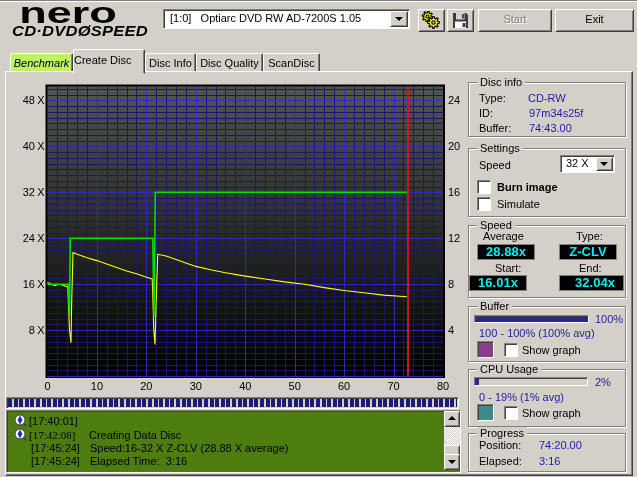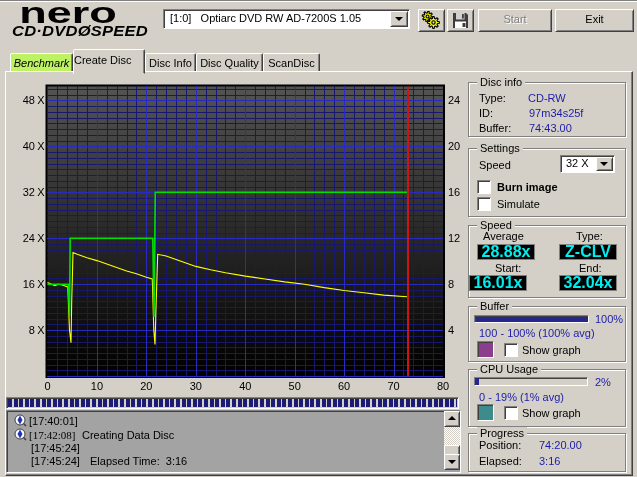--- a/index.html
+++ b/index.html
@@ -7,21 +7,21 @@
        font-family:"Liberation Sans",sans-serif;font-size:11px;color:#000;}
   .abs{position:absolute;}
   .raised{background:#d4d0c8;border:1px solid;border-color:#ffffff #404040 #404040 #ffffff;
           box-shadow:inset 1px 1px 0 #d4d0c8, inset -1px -1px 0 #808080;}
   .sunken{border:1px solid;border-color:#808080 #ffffff #ffffff #808080;
           box-shadow:inset 1px 1px 0 #404040;}
   .group{border:1px solid #808080;box-shadow:1px 1px 0 #ffffff, inset 1px 1px 0 #ffffff;}
   .glabel{position:absolute;top:-7px;left:8px;background:#d4d0c8;padding:0 3px;line-height:13px;}
   .blue{color:#1c1ca8;}
   .cyanbox{position:absolute;background:#000;border:1px solid #808080;color:#00eeee;
-           font-weight:bold;font-size:16px;text-align:center;}
+           font-weight:bold;font-size:13px;text-align:center;}
   .cb{position:absolute;width:12px;height:12px;background:#fff;border:1px solid;
       border-color:#808080 #ffffff #ffffff #808080;box-shadow:inset 1px 1px 0 #404040;}
 </style>
 </head>
 <body>
 
 <div class="abs" style="left:0;top:0;width:637px;height:1px;background:#808080;"></div>
 <div class="abs" style="left:0;top:1px;width:637px;height:1px;background:#ffffff;"></div>
 
 <div class="abs" style="left:18px;top:-4px;width:100px;text-align:center;font-weight:bold;font-size:30px;letter-spacing:0px;transform:scaleX(1.5);transform-origin:50% 0;">nero</div>
@@ -137,21 +137,21 @@
 
 <div class="abs group" style="left:468px;top:225px;width:156px;height:71px;z-index:3;">
   <div class="glabel">Speed</div>
   <div class="abs" style="left:14px;top:4px;">Average</div>
   <div class="abs" style="left:107px;top:4px;">Type:</div>
   <div class="cyanbox" style="left:8px;top:18px;width:56px;height:14px;line-height:14px;">28.88x</div>
   <div class="cyanbox" style="left:90px;top:18px;width:56px;height:14px;line-height:14px;">Z-CLV</div>
   <div class="abs" style="left:26px;top:36px;">Start:</div>
   <div class="abs" style="left:110px;top:36px;">End:</div>
   <div class="cyanbox" style="left:0;top:49px;width:56px;height:14px;line-height:14px;">16.01x</div>
-  <div class="cyanbox" style="left:90px;top:49px;width:56px;height:14px;line-height:14px;">32.04x</div>
+  <div class="cyanbox" style="left:90px;top:49px;width:56px;height:14px;line-height:14px;padding-left:7px;">32.04x</div>
 </div>
 
 <div class="abs group" style="left:468px;top:306px;width:156px;height:54px;z-index:3;">
   <div class="glabel">Buffer</div>
   <div class="abs sunken" style="left:5px;top:8px;width:113px;height:6px;background:#26268e;"></div>
   <div class="abs blue" style="left:126px;top:6px;">100%</div>
   <div class="abs blue" style="left:10px;top:20px;">100 - 100% (100% avg)</div>
   <div class="abs sunken" style="left:8px;top:34px;width:15px;height:15px;background:#8b3e8b;"></div>
   <div class="cb" style="left:35px;top:36px;"></div>
   <div class="abs" style="left:53px;top:37px;">Show graph</div>
@@ -174,35 +174,36 @@
   <div class="abs" style="left:10px;top:5px;">Position:</div>
   <div class="abs blue" style="left:70px;top:5px;">74:20.00</div>
   <div class="abs" style="left:10px;top:21px;">Elapsed:</div>
   <div class="abs blue" style="left:70px;top:21px;">3:16</div>
 </div>
 
 <div class="abs sunken" style="left:6px;top:397px;width:451px;height:10px;background:#d4d0c8;z-index:3;">
   <div class="abs" style="left:1px;top:1px;width:449px;height:8px;
     background:repeating-linear-gradient(90deg,#1c1c78 0 4px,#d4d0c8 4px 5.6px);"></div>
 </div>
-<div class="abs" style="left:6px;top:410px;width:453px;height:61px;background:#a3a3a3;border:1px solid;border-color:#808080 #fff #fff #808080;box-shadow:inset 1px 1px 0 #404040;z-index:3;">
+<div class="abs" style="left:6px;top:410px;width:453px;height:61px;background:#4d7c0f;border:1px solid;border-color:#808080 #fff #fff #808080;box-shadow:inset 1px 1px 0 #404040;z-index:3;">
   <svg class="abs" style="left:7px;top:3px;" width="14" height="14" viewBox="0 0 14 14">
       <circle cx="6" cy="6" r="5" fill="#fff" stroke="#404040"></circle>
       <path d="M6 1.5 L8.5 6 L6 10.5 L3.5 6 Z" fill="#2233bb"></path>
       <path d="M9.5 9.5 L12 12" stroke="#404040" stroke-width="1.6"></path>
     </svg>
   <div class="abs" style="left:22px;top:4px;">[17:40:01]</div>
   <svg class="abs" style="left:7px;top:17px;" width="14" height="14" viewBox="0 0 14 14">
       <circle cx="6" cy="6" r="5" fill="#fff" stroke="#404040"></circle>
       <path d="M6 1.5 L8.5 6 L6 10.5 L3.5 6 Z" fill="#2233bb"></path>
       <path d="M9.5 9.5 L12 12" stroke="#404040" stroke-width="1.6"></path>
     </svg>
   <div class="abs" style="left:22px;top:18px;font-family:Liberation Serif, serif;">[17:42:08]</div>
-    <div class="abs" style="left:75px;top:18px;text-align:right;">Creating Data Disc</div>
+    <div class="abs" style="left:82px;top:18px;text-align:right;">Creating Data Disc</div>
   <div class="abs" style="left:24px;top:31px;">[17:45:24]</div>
+    <div class="abs" style="left:83px;top:31px;">Speed:16-32 X Z-CLV (28.88 X average)</div>
   <div class="abs" style="left:24px;top:44px;">[17:45:24]</div>
     <div class="abs" style="left:83px;top:44px;">Elapsed Time:&nbsp; 3:16</div>
 
   <div class="abs" style="right:0;top:0;width:16px;height:59px;background:#fff;background-image:linear-gradient(45deg,#d4d0c8 25%,transparent 25%,transparent 75%,#d4d0c8 75%),linear-gradient(45deg,#d4d0c8 25%,transparent 25%,transparent 75%,#d4d0c8 75%);background-size:2px 2px;background-position:0 0,1px 1px;">
     <div class="abs raised" style="left:0;top:0;width:14px;height:14px;">
         <div class="abs" style="left:3px;top:4px;width:0;height:0;border:4px solid transparent;border-bottom:4px solid #000;border-top:none;"></div>
       </div>
     <div class="abs raised" style="left:0;top:34px;width:14px;height:9px;"></div>
     <div class="abs raised" style="left:0;top:43px;width:14px;height:14px;">
         <div class="abs" style="left:3px;top:5px;width:0;height:0;border:4px solid transparent;border-top:4px solid #000;border-bottom:none;"></div>

